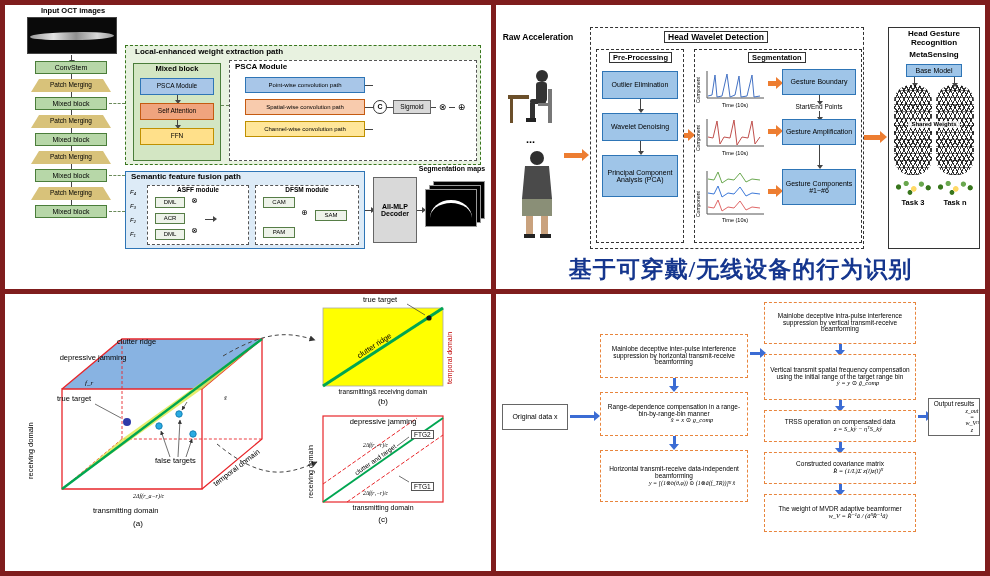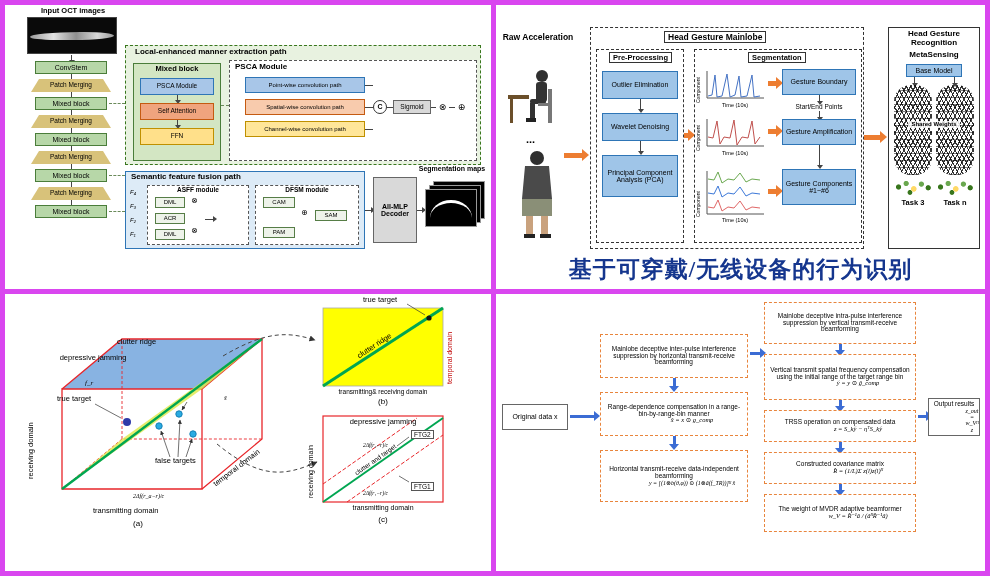--- a/index.html
+++ b/index.html
@@ -1,18 +1,18 @@
 <!DOCTYPE html>
 <html><head>
 <meta charset="utf-8">
 <style>
   * { margin:0; padding:0; box-sizing:border-box; }
   html,body { background:#fff; }
   body { font-family:"Liberation Sans","DejaVu Sans",sans-serif; }
-  .frame { position:relative; width:990px; height:576px; background:#d946ef; overflow:hidden; }
+  .frame { position:relative; width:990px; height:576px; background:#7f1d1d; overflow:hidden; }
   .panel { position:absolute; background:#fff; overflow:hidden; }
   .caption { position:absolute; left:0; right:0; bottom:4px; text-align:center; color:#15368e;
              font-weight:700; font-size:23px; letter-spacing:1px;
              font-family:"Liberation Serif","DejaVu Serif",serif; }
   .p { position:absolute; line-height:1.12; }
   .c { text-align:center; }
   .b { font-weight:700; }
   .i { font-style:italic; }
   .f5  { font-size:5px; }  .f55 { font-size:5.5px; } .f6 { font-size:6px; } .f65 { font-size:6.5px; }
   .f7  { font-size:7px; }  .f75 { font-size:7.5px; } .f8 { font-size:8px; } .f85 { font-size:8.5px; }
@@ -96,21 +96,21 @@
     <div class="arrk-d" style="left:66px;top:177px;height:5px"></div>
     <div class="bx trap f65" style="left:26px;top:182px;width:80px;height:13px">Patch Merging</div>
     <div class="arrk-d" style="left:66px;top:195px;height:5px"></div>
     <div class="bx gbox f7" style="left:30px;top:200px;width:72px;height:13px">Mixed block</div>
 
     <div class="dashline" style="left:104px;top:98px;width:16px"></div>
     <div class="dashline" style="left:104px;top:170px;width:16px"></div>
     <div class="dashline" style="left:104px;top:206px;width:16px"></div>
 
     <div class="p" style="left:120px;top:40px;width:356px;height:120px;background:#e8f2e0;border:1.5px dashed #38761d"></div>
-    <div class="p b f8" style="left:130px;top:43px">Local-enhanced manner extraction path</div>
+    <div class="p b f8" style="left:130px;top:43px">Local-enhanced weight extraction path</div>
 
     <div class="p" style="left:128px;top:58px;width:88px;height:98px;background:#d3e6c3;border:1px solid #4a7d3a"></div>
     <div class="p b f75 c" style="left:128px;top:60px;width:88px">Mixed block</div>
     <div class="bx f65" style="left:135px;top:73px;width:74px;height:17px;background:#a8c6e8;border:1px solid #2e75b6">PSCA Module</div>
     <div class="arrk-d" style="left:172px;top:90px;height:5px"></div>
     <div class="bx f65" style="left:135px;top:98px;width:74px;height:17px;background:#f0a47e;border:1px solid #c55a11">Self Attention</div>
     <div class="arrk-d" style="left:172px;top:115px;height:5px"></div>
     <div class="bx f65" style="left:135px;top:123px;width:74px;height:17px;background:#ffe08a;border:1px solid #bf9000">FFN</div>
     <div class="dashline" style="left:216px;top:100px;width:8px"></div>
 
@@ -188,21 +188,21 @@
       <rect x="10" y="50" width="30" height="17" fill="#8a8f77"></rect>
       <rect x="14" y="67" width="7" height="18" fill="#c9a27e"></rect>
       <rect x="29" y="67" width="7" height="18" fill="#c9a27e"></rect>
       <rect x="12" y="85" width="11" height="4" fill="#222"></rect>
       <rect x="28" y="85" width="11" height="4" fill="#222"></rect>
     </svg>
 
     <div class="arro" style="left:68px;top:148px;width:18px"></div>
 
     <div class="p" style="left:94px;top:22px;width:274px;height:222px;border:1.5px dashed #333"></div>
-    <div class="titlelab f85" style="left:168px;top:26px">Head Gesture Mainlobe</div>
+    <div class="titlelab f85" style="left:168px;top:26px">Head Wavelet Detection</div>
 
     <div class="p" style="left:100px;top:44px;width:88px;height:194px;border:1px dashed #333"></div>
     <div class="titlelab f75" style="left:113px;top:47px">Pre-Processing</div>
     <div class="bx f7 bluebox" style="left:106px;top:66px;width:76px;height:28px;padding:1px">Outlier Elimination</div>
     <div class="arrk-d" style="left:144px;top:94px;height:10px"></div>
     <div class="bx f7 bluebox" style="left:106px;top:108px;width:76px;height:28px;padding:1px">Wavelet Denoising</div>
     <div class="arrk-d" style="left:144px;top:136px;height:10px"></div>
     <div class="bx f7 bluebox" style="left:106px;top:150px;width:76px;height:42px;padding:1px">Principal Component Analysis (PCA)</div>
     <div class="arro" style="left:188px;top:128px;width:4px"></div>
 

